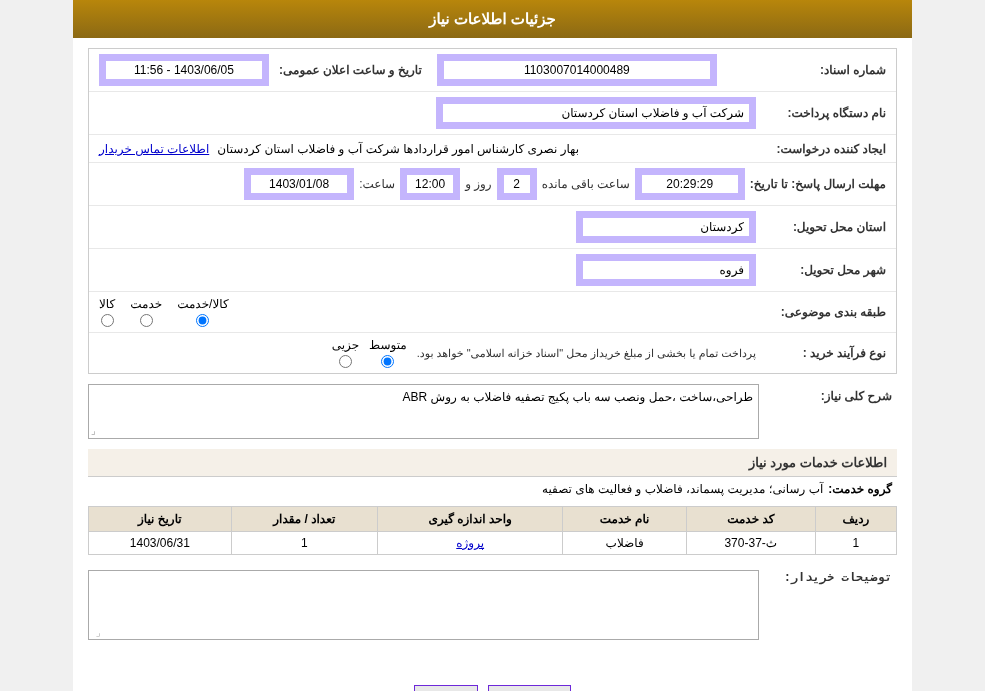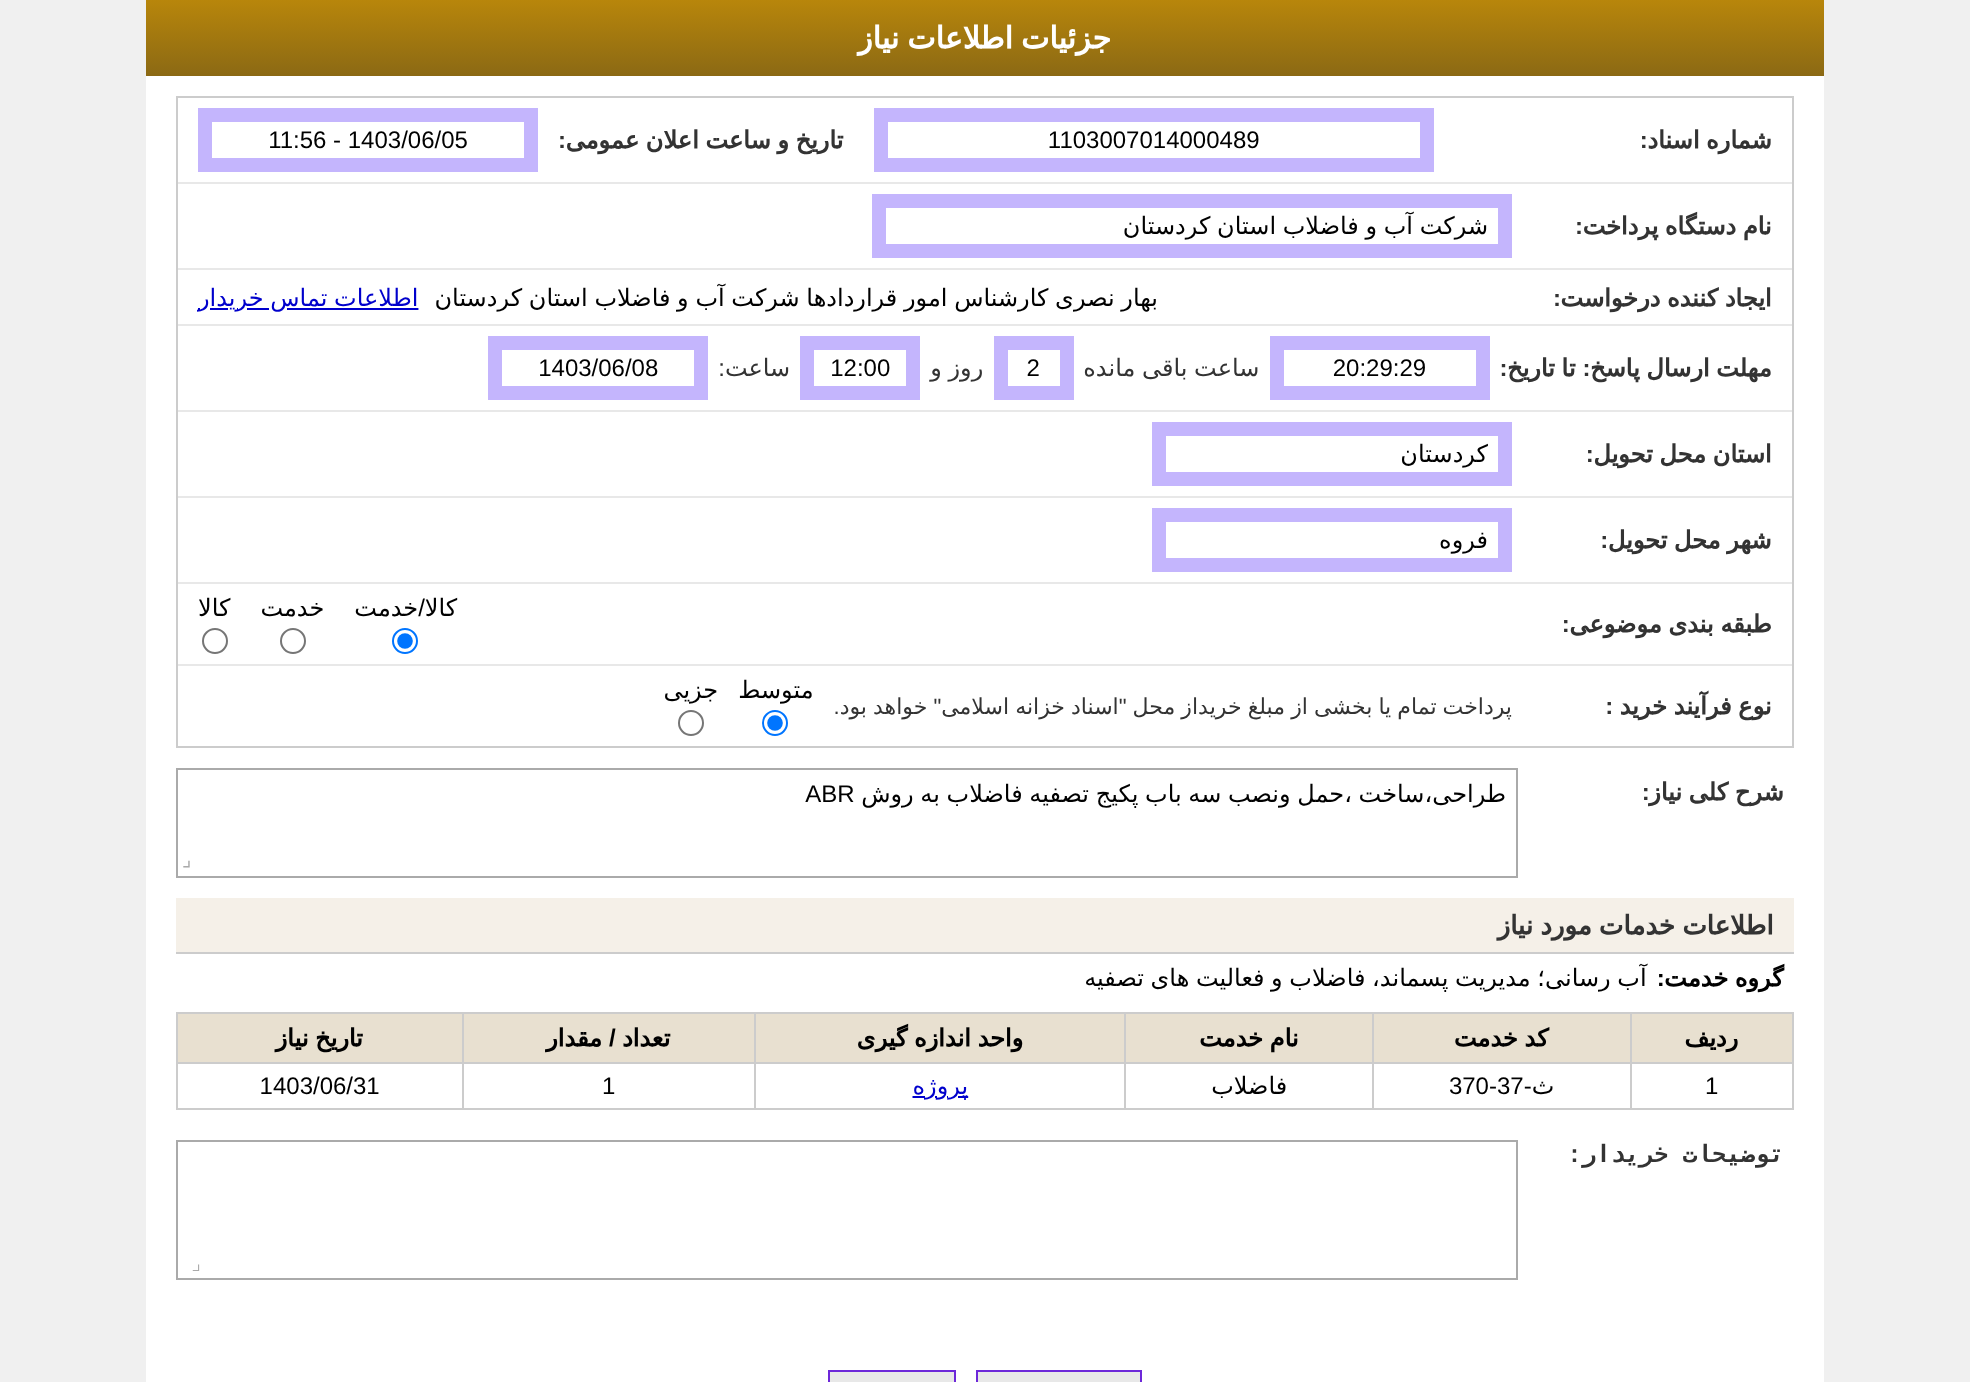--- a/index.html
+++ b/index.html
@@ -225,21 +225,21 @@
       <div class="form-row">
         <span class="label-cell">مهلت ارسال پاسخ: تا تاریخ:</span>
         <div class="value-cell">
           <div class="date-row-inner">
             <span class="input-box" style="width:110px;display:inline-block;text-align:center;">20:29:29</span>
             <span class="date-label-small">ساعت باقی مانده</span>
             <span class="input-box" style="width:40px;display:inline-block;text-align:center;">2</span>
             <span class="date-label-small">روز و</span>
             <span class="input-box" style="width:60px;display:inline-block;text-align:center;">12:00</span>
             <span class="date-label-small">ساعت:</span>
-            <span class="input-box" style="width:110px;display:inline-block;text-align:center;">1403/06/08</span>
+            <span class="input-box" style="width:110px;display:inline-block;text-align:center;">1403/01/08</span>
           </div>
         </div>
       </div>
 
       <div class="form-row">
         <span class="label-cell">استان محل تحویل:</span>
         <div class="value-cell">
           <span class="input-box" style="width:180px;display:inline-block;text-align:right;">کردستان</span>
         </div>
       </div>

